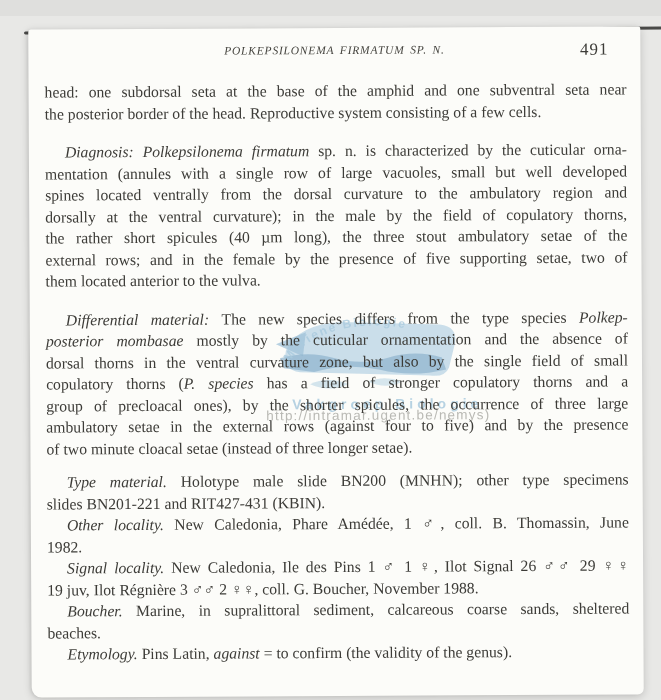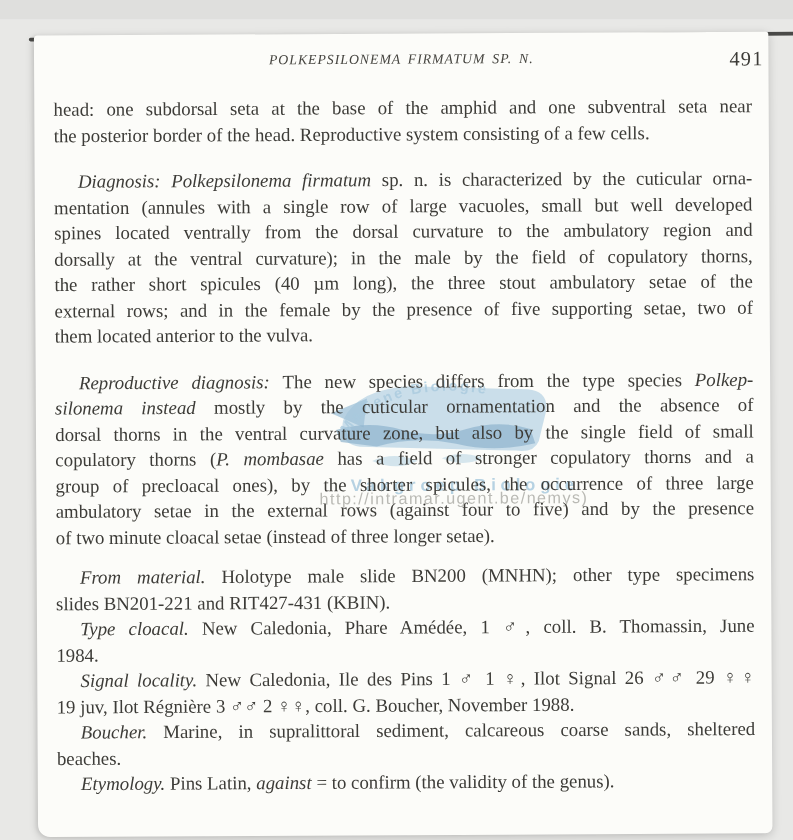--- a/index.html
+++ b/index.html
@@ -5,21 +5,21 @@
   html,body{margin:0;padding:0;}
   body{background:#dfdfdd;font-family:"Liberation Serif","DejaVu Serif",serif;}
   .scan{position:relative;width:661px;height:700px;background:#e8e8e6;overflow:hidden;margin:16px auto;}
   .top-edge-line{position:absolute;left:24px;top:13px;width:640px;height:3px;background:#2e2e2c;
     transform:rotate(-0.45deg);border-radius:2px;opacity:.85;}
   .page{position:absolute;left:30px;top:12px;width:612px;height:668px;background:#fcfcf9;
     transform:rotate(-0.3deg);box-shadow:0 2px 8px rgba(0,0,0,.18), -2px 0 3px rgba(0,0,0,.05);
     border-radius:3px 2px 6px 10px;}
   .header-title{position:absolute;top:16px;left:0;right:0;text-align:center;
     font-style:italic;font-size:11.5px;letter-spacing:.8px;word-spacing:2px;color:#45443f;}
-  .page-number{position:absolute;top:13px;right:4px;font-size:17px;color:#3d3c38;letter-spacing:1px;}
+  .page-number{position:absolute;top:13px;right:32px;font-size:17px;color:#3d3c38;letter-spacing:1px;}
   .body-text{position:absolute;top:52px;left:16px;right:14px;color:#3d3c38;font-size:15.7px;z-index:2;}
   .para{margin:0;}
   .line{text-align:justify;text-align-last:justify;line-height:21.5px;height:21.5px;overflow:visible;}
   .line.lastline{text-align-last:left;}
   .line.indent{text-indent:20px;}
   .it{font-style:italic;}
   
   .watermark{position:absolute;left:212px;top:288px;width:260px;height:115px;z-index:1;pointer-events:none;}
   .wm-svg{position:absolute;left:30px;top:0;}
   .wm-group{position:absolute;left:50px;top:80px;width:200px;font-family:"Liberation Sans",sans-serif;
@@ -64,35 +64,35 @@
         <div class="para" style="margin-top: 17px;">
           <div class="line indent"><span class="it">Diagnosis: Polkepsilonema firmatum </span><span>sp. n. is characterized by the cuticular orna-</span></div>
           <div class="line"><span>mentation (annules with a single row of large vacuoles, small but well developed</span></div>
           <div class="line"><span>spines located ventrally from the dorsal curvature to the ambulatory region and</span></div>
           <div class="line"><span>dorsally at the ventral curvature); in the male by the field of copulatory thorns,</span></div>
           <div class="line"><span>the rather short spicules (40 µm long), the three stout ambulatory setae of the</span></div>
           <div class="line"><span>external rows; and in the female by the presence of five supporting setae, two of</span></div>
           <div class="line lastline"><span>them located anterior to the vulva.</span></div>
         </div>
         <div class="para" style="margin-top: 17px;">
-          <div class="line indent"><span class="it">Reproductive diagnosis: </span><span>The new species differs from the type species </span><span class="it">Polkep-</span></div>
-          <div class="line"><span class="it">silonema instead </span><span>mostly by the cuticular ornamentation and the absence of</span></div>
+          <div class="line indent"><span class="it">Differential material: </span><span>The new species differs from the type species </span><span class="it">Polkep-</span></div>
+          <div class="line"><span class="it">posterior mombasae </span><span>mostly by the cuticular ornamentation and the absence of</span></div>
           <div class="line"><span>dorsal thorns in the ventral curvature zone, but also by the single field of small</span></div>
-          <div class="line"><span>copulatory thorns (</span><span class="it">P. mombasae</span><span> has a field of stronger copulatory thorns and a</span></div>
+          <div class="line"><span>copulatory thorns (</span><span class="it">P. species</span><span> has a field of stronger copulatory thorns and a</span></div>
           <div class="line"><span>group of precloacal ones), by the shorter spicules, the occurrence of three large</span></div>
           <div class="line"><span>ambulatory setae in the external rows (against four to five) and by the presence</span></div>
           <div class="line lastline"><span>of two minute cloacal setae (instead of three longer setae).</span></div>
         </div>
         <div class="para" style="margin-top: 12px;">
-          <div class="line indent"><span class="it">From material. </span><span>Holotype male slide BN200 (MNHN); other type specimens</span></div>
+          <div class="line indent"><span class="it">Type material. </span><span>Holotype male slide BN200 (MNHN); other type specimens</span></div>
           <div class="line lastline"><span>slides BN201-221 and RIT427-431 (KBIN).</span></div>
         </div>
         <div class="para">
-          <div class="line indent"><span class="it">Type cloacal. </span><span>New Caledonia, Phare Amédée, 1 ♂, coll. B. Thomassin, June</span></div>
-          <div class="line lastline"><span>1984.</span></div>
+          <div class="line indent"><span class="it">Other locality. </span><span>New Caledonia, Phare Amédée, 1 ♂, coll. B. Thomassin, June</span></div>
+          <div class="line lastline"><span>1982.</span></div>
         </div>
         <div class="para">
           <div class="line indent"><span class="it">Signal locality. </span><span>New Caledonia, Ile des Pins 1 ♂ 1 ♀, Ilot Signal 26 ♂♂ 29 ♀♀</span></div>
           <div class="line lastline"><span>19 juv, Ilot Régnière 3 ♂♂ 2 ♀♀, coll. G. Boucher, November 1988.</span></div>
         </div>
         <div class="para">
           <div class="line indent"><span class="it">Boucher. </span><span>Marine, in supralittoral sediment, calcareous coarse sands, sheltered</span></div>
           <div class="line lastline"><span>beaches.</span></div>
         </div>
         <div class="para">

